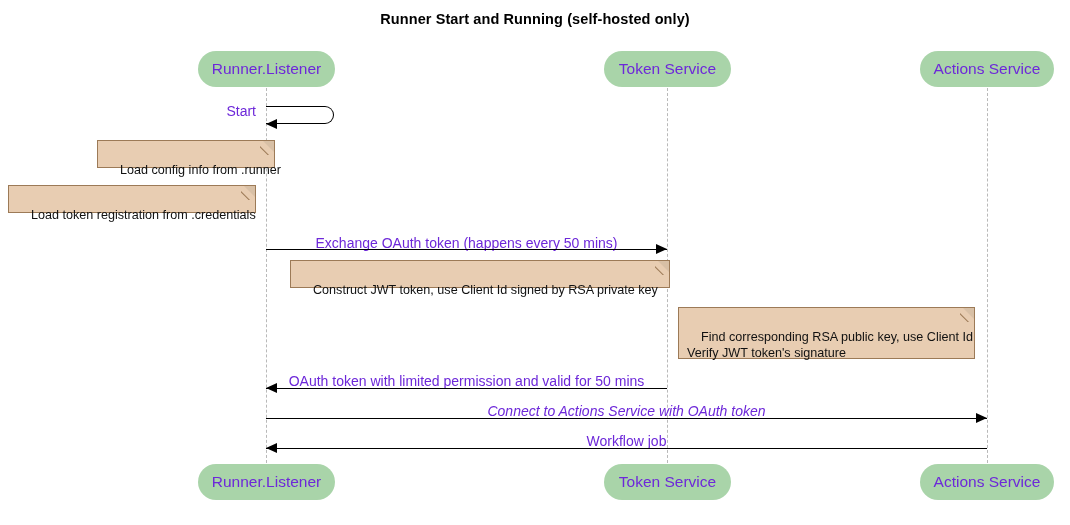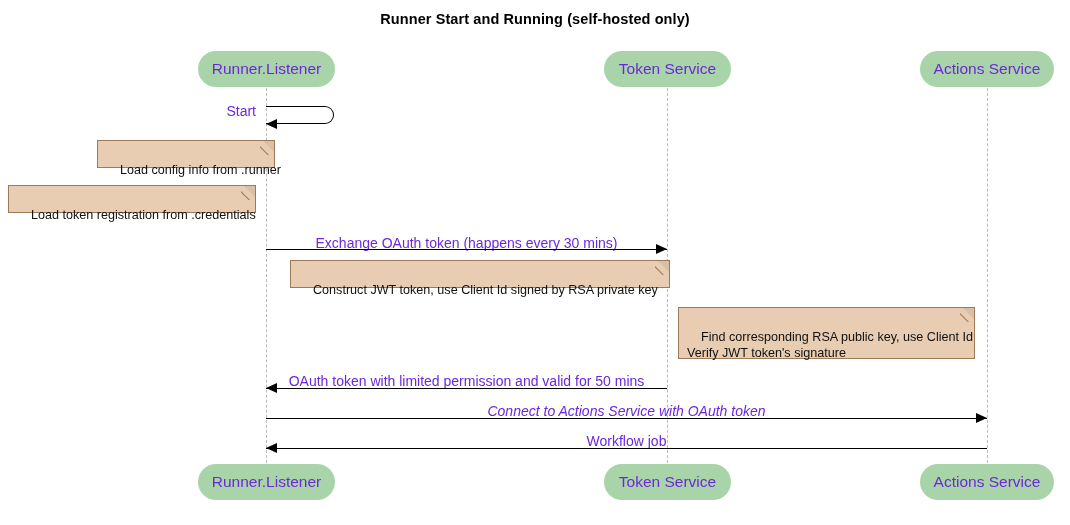--- a/index.html
+++ b/index.html
@@ -153,21 +153,21 @@
     <span class="note-fold"></span>
     <span class="note-fold-edge"></span>
   </div>
 
   <div class="note" style="left:8px; top:185px; width:248px; height:28px;">
     <span class="note-text">Load token registration from .credentials</span>
     <span class="note-fold"></span>
     <span class="note-fold-edge"></span>
   </div>
 
-  <div class="msg-label" style="left:266px; top:235px; width:401px;">Exchange OAuth token (happens every 30 mins)</div>
+  <div class="msg-label" style="left:266px; top:235px; width:401px;">Exchange OAuth token (happens every 50 mins)</div>
   <div class="msg" style="left:266px; top:249px; width:401px;"></div>
   <div class="arrowhead right" style="left:656px; top:244px;"></div>
 
   <div class="note" style="left:290px; top:260px; width:380px; height:28px;">
     <span class="note-text">Construct JWT token, use Client Id signed by RSA private key</span>
     <span class="note-fold"></span>
     <span class="note-fold-edge"></span>
   </div>
 
   <div class="note" style="left:678px; top:307px; width:297px; height:52px;">

